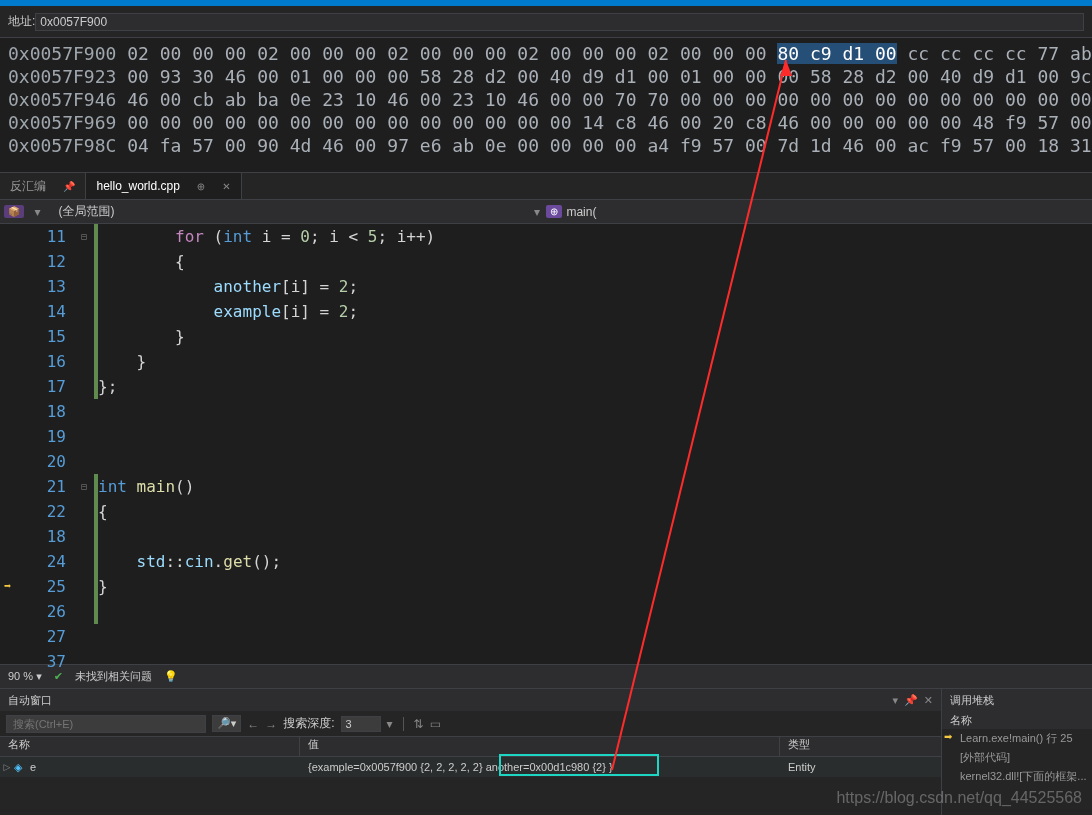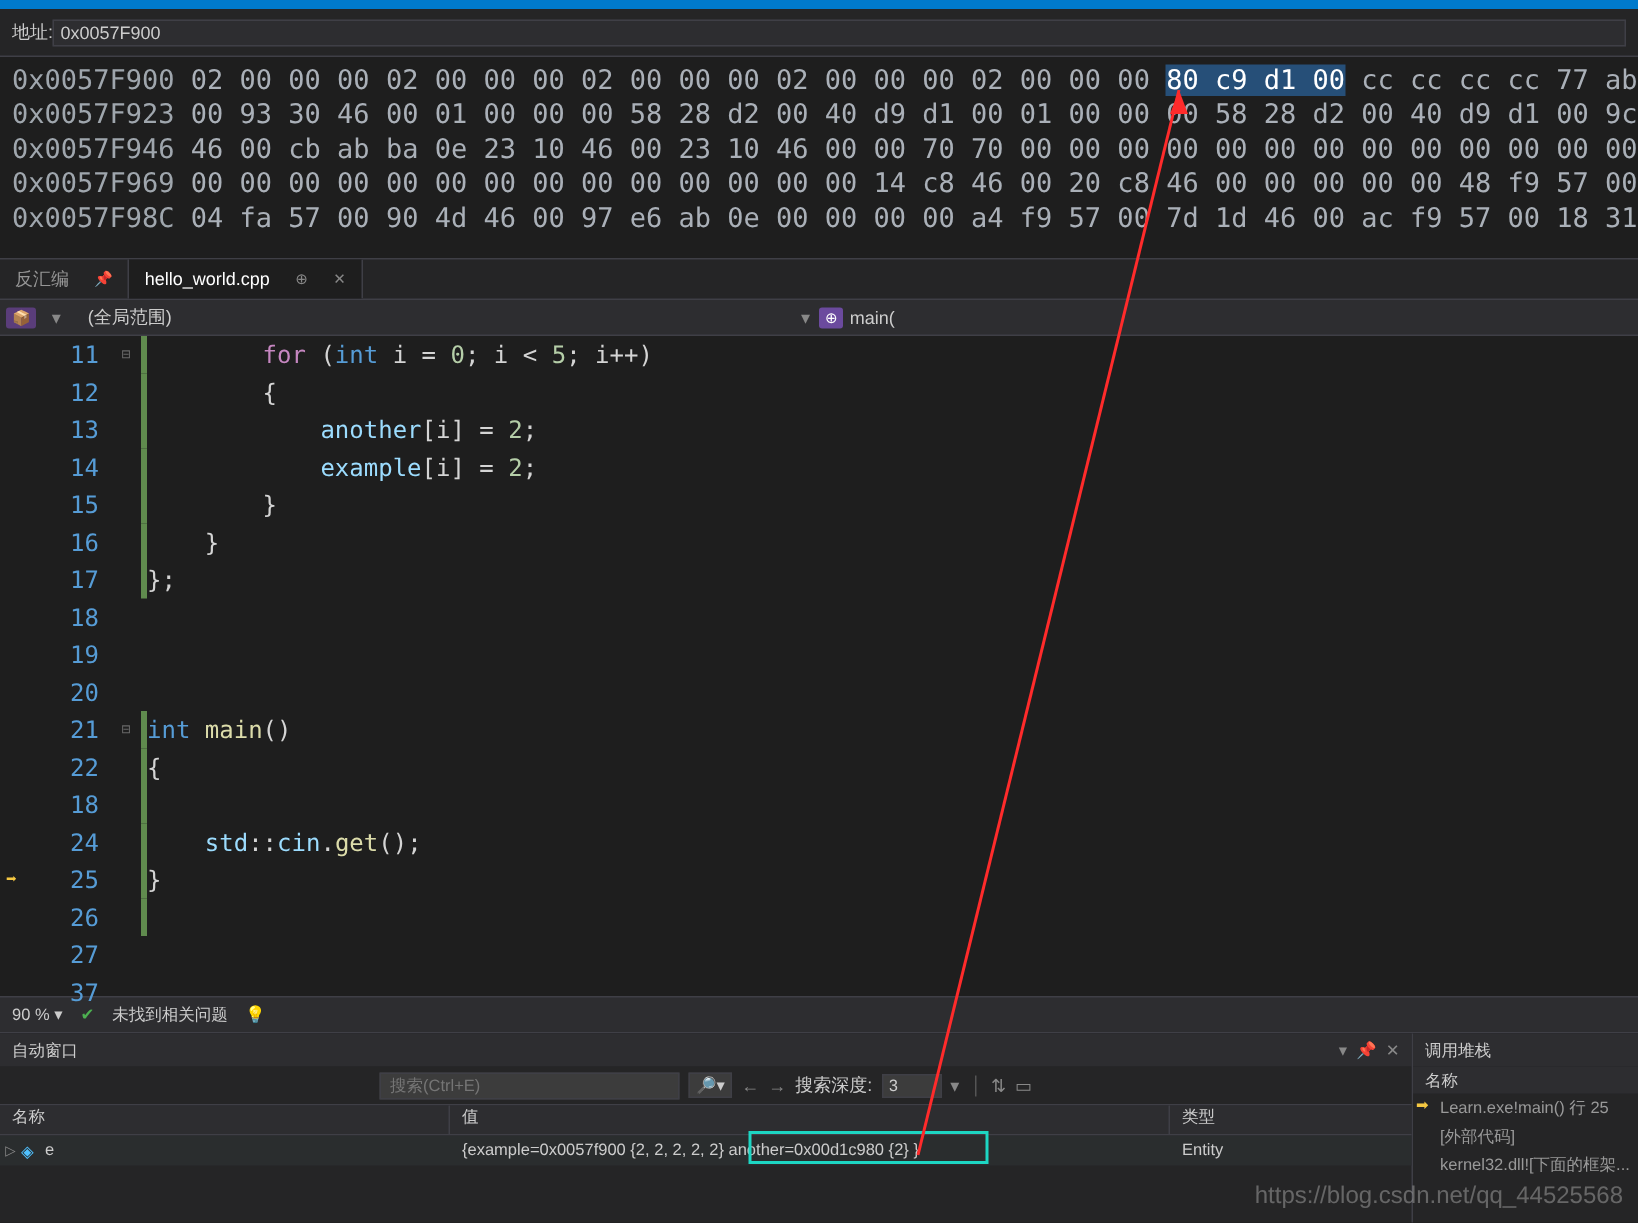--- a/index.html
+++ b/index.html
@@ -169,21 +169,20 @@
 .panel-title { flex: 1; }
 .panel-actions { display: flex; gap: 6px; color: #888; }
 .search-row {
   display: flex;
   align-items: center;
   background: #252526;
   height: 26px;
   padding: 2px 6px;
   gap: 6px;
   border-bottom: 1px solid #3f3f46;
-  justify-content: center;
 }
 .search-input {
   background: #3c3c3c;
   border: 1px solid #3f3f46;
   color: #999;
   padding: 2px 6px;
   width: 200px;
   font-size: 11px;
 }
 .search-btn {

